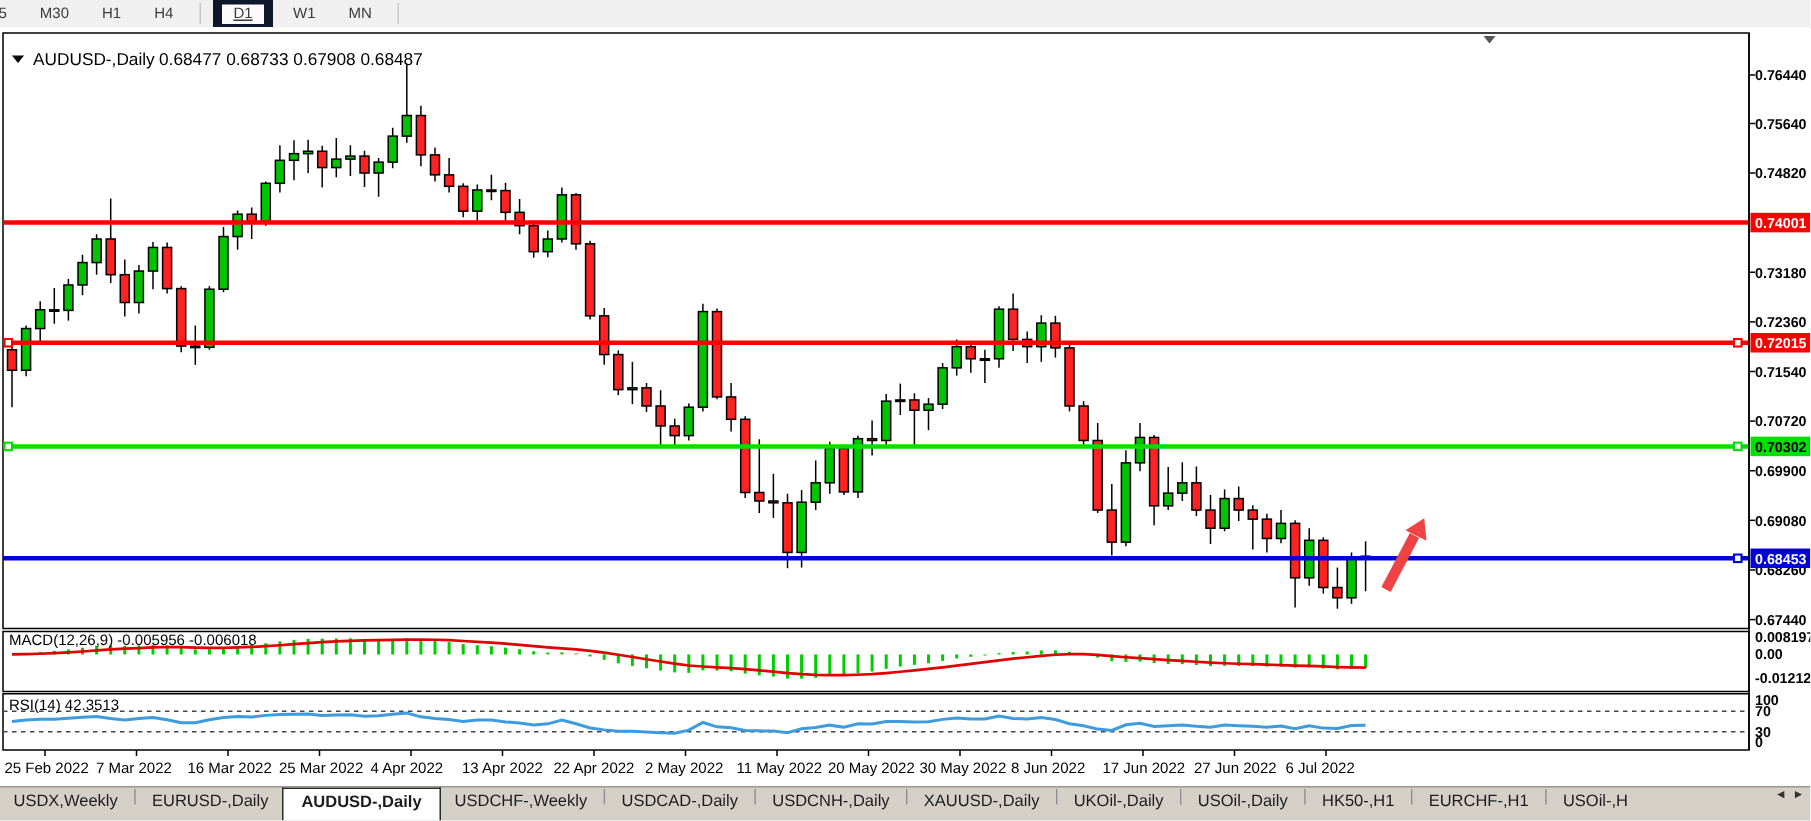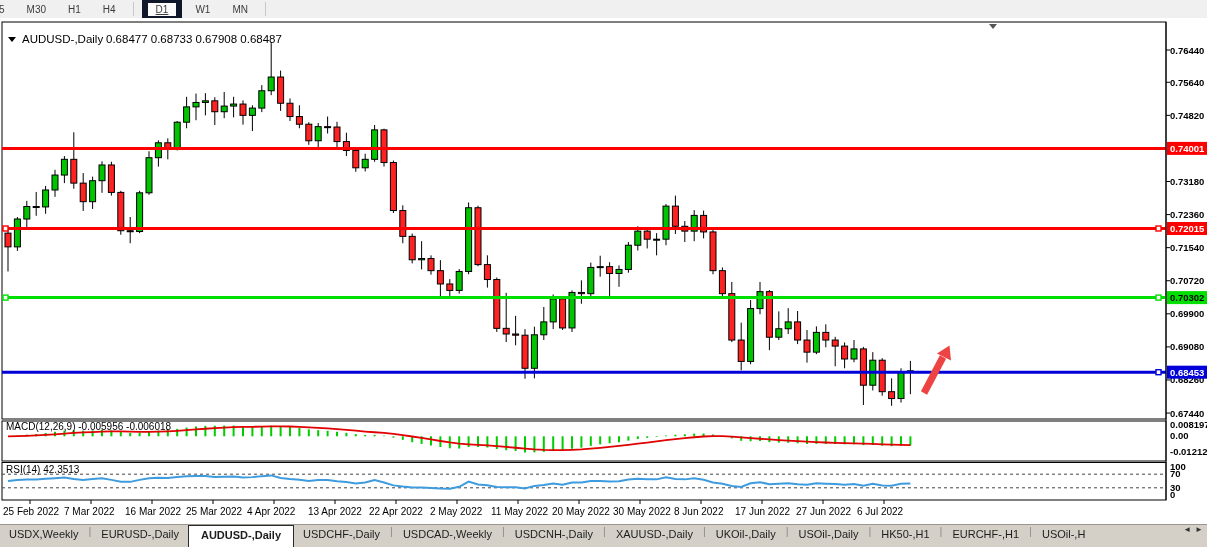--- a/index.html
+++ b/index.html
@@ -469,23 +469,23 @@
     <text x="6" y="412" class="ind-label">MACD(12,26,9) -0.005956 -0.006018</text>
     <text x="6" y="455" class="ind-label">RSI(14) 42.3513</text>
   </svg>
 </div>
 
 <div id="tabbar">
     <div class="tab">USDX,Weekly</div>
     <div class="tab-sep">|</div>
     <div class="tab">EURUSD-,Daily</div>
     <div class="tab active">AUDUSD-,Daily</div>
-    <div class="tab">USDCHF-,Daily</div>
-    <div class="tab-sep">|</div>
-    <div class="tab">USDCAD-,Weekly</div>
+    <div class="tab">USDCHF-,Weekly</div>
+    <div class="tab-sep">|</div>
+    <div class="tab">USDCAD-,Daily</div>
     <div class="tab-sep">|</div>
     <div class="tab">USDCNH-,Daily</div>
     <div class="tab-sep">|</div>
     <div class="tab">XAUUSD-,Daily</div>
     <div class="tab-sep">|</div>
     <div class="tab">UKOil-,Daily</div>
     <div class="tab-sep">|</div>
     <div class="tab">USOil-,Daily</div>
     <div class="tab-sep">|</div>
     <div class="tab">HK50-,H1</div>

